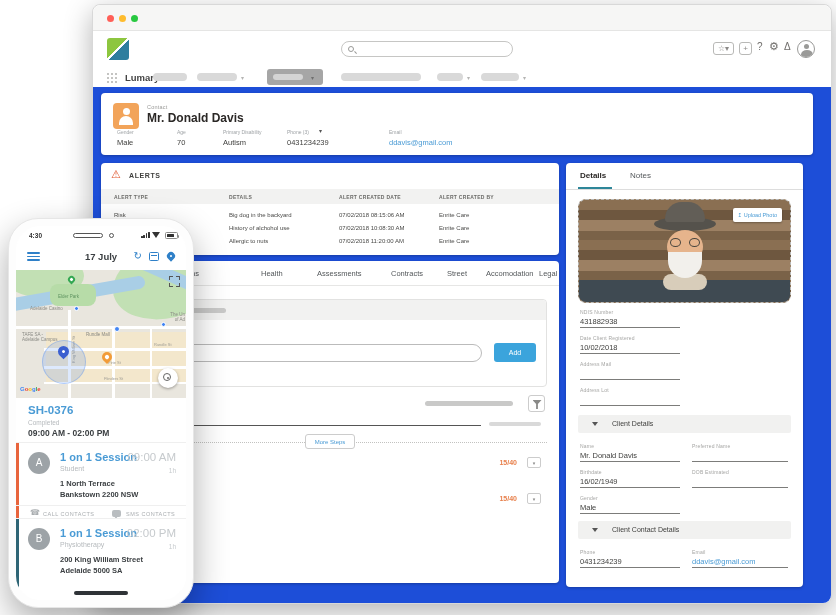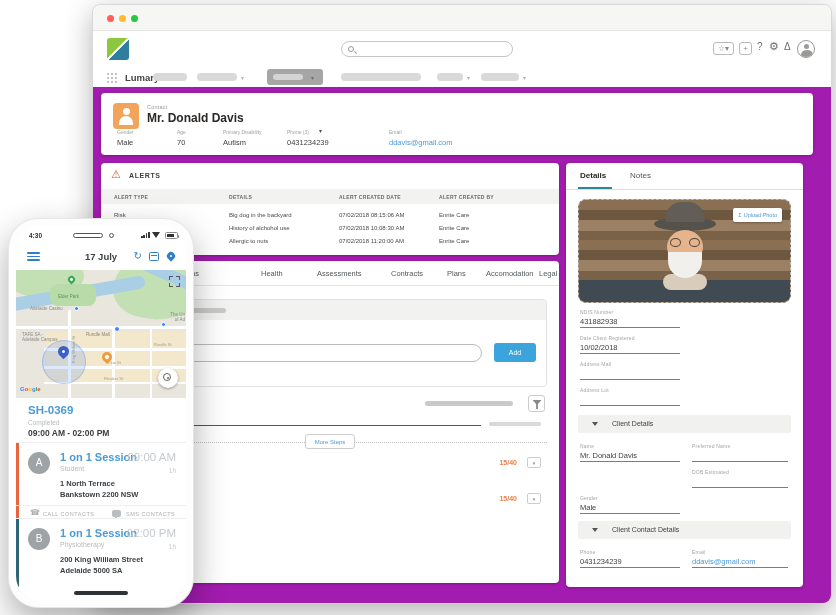--- a/index.html
+++ b/index.html
@@ -27,21 +27,21 @@
   .waffle{left:14px;top:6px;width:2px;height:2px;background:#b0b0ae;border-radius:50%;
           box-shadow:4px 0 #b0b0ae,8px 0 #b0b0ae,0 4px #b0b0ae,4px 4px #b0b0ae,8px 4px #b0b0ae,0 8px #b0b0ae,4px 8px #b0b0ae,8px 8px #b0b0ae}
   .brand{left:32px;top:5px;font-size:9.5px;font-weight:bold;color:#444}
   .pill{height:8px;border-radius:4px;background:#d9d9d9;top:6px}
   .caret{font-size:6px;color:#b5b5b3;top:7px}
   .seltab{left:174px;top:2px;width:56px;height:16px;background:#a6a6a6;border-radius:3px}
   .seltab .inner{left:6px;top:5px;width:30px;height:6px;border-radius:3px;background:#d4d4d4}
   .seltab .c{left:44px;top:5px;color:#6f6f6f;font-size:6px}
 
   
-  .workspace{left:0;top:82px;right:0;bottom:0;background:#a21caf;border-radius:0 0 8px 8px}
+  .workspace{left:0;top:82px;right:0;bottom:0;background:#1d4ed8;border-radius:0 0 8px 8px}
   .card{background:#fff;border-radius:4px;box-shadow:0 1px 3px rgba(0,0,0,.25)}
 
   
   .ctIcon{left:12px;top:10px;width:26px;height:26px;background:#F2A45A;border-radius:4px}
   .ctIcon .h{left:9.5px;top:5px;width:7px;height:7px;border-radius:50%;background:#fff}
   .ctIcon .b{left:6px;top:13px;width:14px;height:9px;border-radius:7px 7px 0 0;background:#fff}
   .tinylbl{font-size:5.5px;color:#9a9a98;letter-spacing:.2px}
   .ctName{font-size:12px;font-weight:bold;color:#2B2826}
   .flbl{font-size:5px;color:#9FA3A6;top:36px}
   .fval{font-size:7.5px;color:#3E3E3C;top:45px}
@@ -237,21 +237,21 @@
         <span class="abs td" style="left:128px;top:75px">Allergic to nuts</span>
         <span class="abs td" style="left:238px;top:75px">07/02/2018 11:20:00 AM</span>
         <span class="abs td" style="left:338px;top:75px">Enrite Care</span>
       </div>
 
       <div class="abs card" style="left:8px;top:174px;width:458px;height:322px">
         <span class="abs rtab" style="left:58px">Medications</span>
         <span class="abs rtab" style="left:160px">Health</span>
         <span class="abs rtab" style="left:216px">Assessments</span>
         <span class="abs rtab" style="left:290px">Contracts</span>
-        <span class="abs rtab" style="left:346px">Plans</span>
+        <span class="abs rtab" style="left:346px">Street</span>
         <span class="abs rtab" style="left:385px">Accomodation</span>
         <span class="abs rtab" style="left:438px">Legal</span>
         <span class="abs tabline"></span>
 
         <div class="abs subcard">
           <div class="abs subhdr">
             <span class="abs gpill" style="left:20px;width:30px"></span>
             <span class="abs gpill" style="left:62px;width:52px"></span>
           </div>
           <span class="abs ginput"></span>
@@ -315,20 +315,24 @@
           <span class="abs t">Client Details</span>
         </div>
 
         <div class="dfield" style="left:14px;top:280px;width:100px">
           <div class="l">Name</div>
           <div class="v">Mr. Donald Davis</div>
         </div>
         <div class="dfield" style="left:126px;top:280px;width:96px">
           <div class="l">Preferred Name</div>
           <div class="v"></div>
+        </div>
+        <div class="dfield" style="left:14px;top:306px;width:100px">
+          <div class="l">Birthdate</div>
+          <div class="v">16/02/1949</div>
         </div>
         <div class="dfield" style="left:126px;top:306px;width:96px">
           <div class="l">DOB Estimated</div>
           <div class="v"></div>
         </div>
         <div class="dfield" style="left:14px;top:332px;width:100px">
           <div class="l">Gender</div>
           <div class="v">Male</div>
         </div>
 
@@ -425,21 +429,21 @@
           <span style="left:0;bottom:0;border-right:none;border-top:none"></span>
           <span style="right:0;bottom:0;border-left:none;border-top:none"></span>
         </span>
         <span class="abs locbtn">
             <span class="abs ring"></span>
             <span class="abs dot"></span>
           </span>
         <span class="abs glogo" style="left:4px;bottom:3px"><span style="color:#4285F4">G</span><span style="color:#EA4335">o</span><span style="color:#FBBC05">o</span><span style="color:#4285F4">g</span><span style="color:#34A853">l</span><span style="color:#EA4335">e</span></span>
       </div>
 
-      <span class="abs shiftid" style="left:12px;top:178px">SH-0369</span>
+      <span class="abs shiftid" style="left:12px;top:178px">SH-0376</span>
       <span class="abs shiftstatus" style="left:12px;top:193px">Completed</span>
       <span class="abs shifttime" style="left:12px;top:202px">09:00 AM - 02:00 PM</span>
 
       <div class="abs sess" style="top:216px;height:76px">
         <span class="abs accent" style="background:#E8643C"></span>
         <span class="abs sava">A</span>
         <span class="abs stitle">1 on 1 Session</span>
         <span class="abs ssub">Student</span>
         <span class="abs stime">09:00 AM</span>
         <span class="abs sdur">1h</span>

